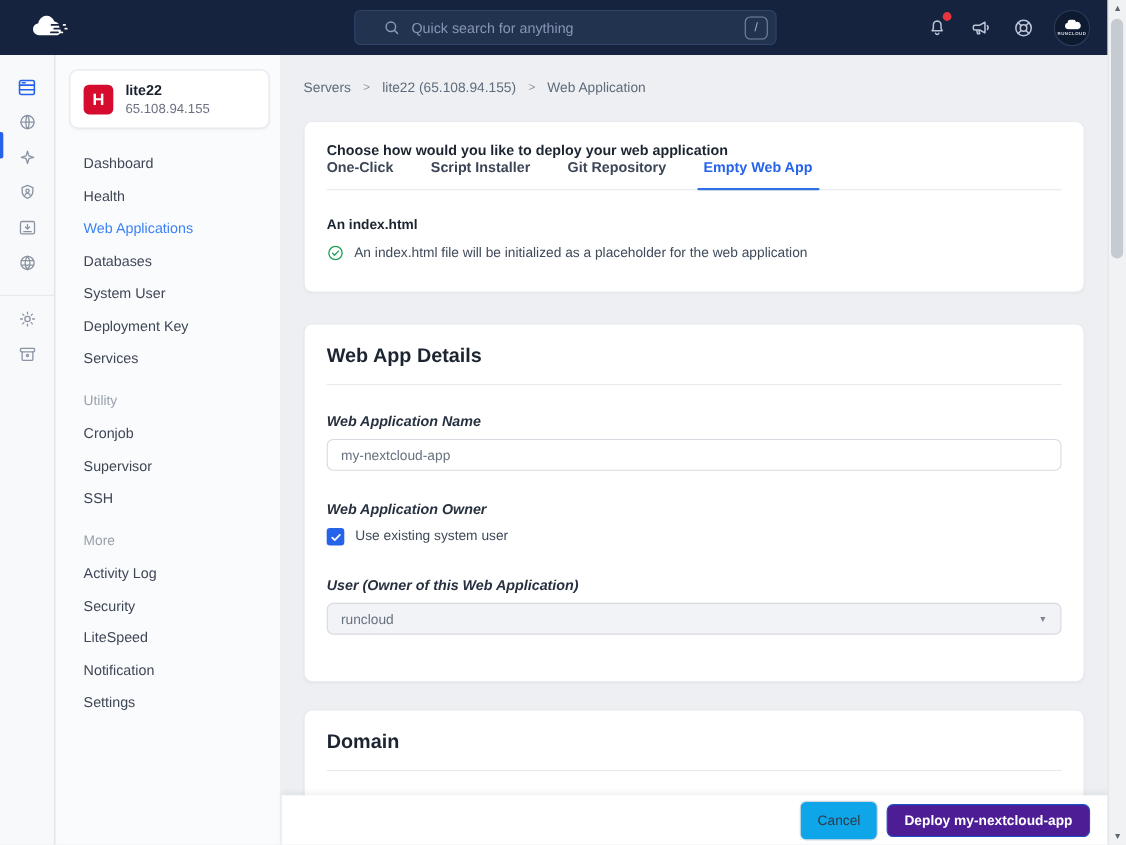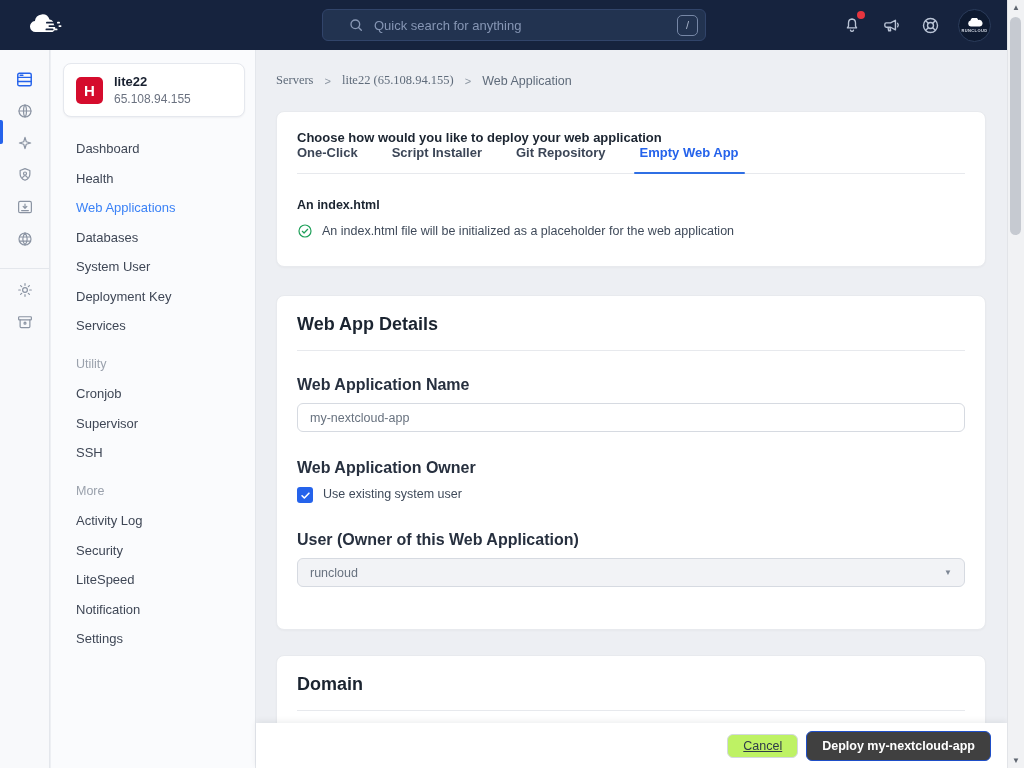--- a/index.html
+++ b/index.html
@@ -48,40 +48,40 @@
   .server-ip { font-size:12px; color:#6b7280; margin-top:3px; }
   .nav { padding:10px 0 0 25px; }
   .nav-item { display:block; font-size:13px; color:#3f4756; margin-bottom:14.5px; cursor:pointer; text-decoration:none; }
   .nav-item.active { color:#3b82f6; }
   .nav-header { font-size:12.5px; color:#9aa1ac; margin:24px 0 15px; }
 
   
   .main { position:absolute; left:256px; top:50px; right:17px; bottom:0; overflow:hidden; }
   .content { padding:23px 21px 0 20px; }
   .breadcrumb { display:flex; align-items:center; gap:11px; font-size:12.5px; color:#5f6b7a; }
-  .crumb { cursor:pointer;font-family:Liberation Serif, serif; }
+  .crumb { cursor:pointer; }
   .crumb-sep { color:#8b95a1; font-size:11px; }
   .page-title { font-size:20px; font-weight:bold; color:#17202e; margin:14px 0 0; }
 
   .card { background:#fff; border:1px solid #e8eaee; border-radius:8px;
     box-shadow:0 1px 2px rgba(16,24,40,.03); padding:18px 20px; }
   .card1 { margin-top:23px; padding-bottom:27px; }
   .choose-heading { font-size:13px; font-weight:bold; color:#1b2430; }
   .tabs { display:flex; gap:34px; border-bottom:1px solid #e7e9ed; }
   .tab { font-size:13px; font-weight:bold; color:#3c4657; padding-bottom:13px; position:relative; cursor:pointer; }
   .tab.active { color:#2563eb; }
   .tab.active::after { content:""; position:absolute; left:-6px; right:-6px; bottom:-1px; height:2px;
     background:#2f6fe4; border-radius:1px; }
   .info-title { margin-top:24px; font-size:12.5px; font-weight:bold; color:#1b2430; }
   .info-row { margin-top:11px; display:flex; align-items:center; gap:9px; font-size:12.5px; color:#3f4a5a; }
 
   .card2 { margin-top:28px; padding-bottom:42px; }
   .section-heading { font-size:18px; font-weight:bold; color:#1b2430; }
   .hr { border-top:1px solid #e7e9ed; margin-top:15px; }
-  .field-label { font-size:16px; font-weight:bold; color:#27303f; }
+  .field-label { font-size:13px; font-weight:bold; color:#27303f;font-style:italic; }
   .lbl-name { margin-top:25px; }
   .text-input { display:block; width:100%; height:29px; margin-top:9px; border:1px solid #d6dae1; border-radius:6px;
     padding:0 12px; font-size:12.5px; color:#68727f; background:#fff; font-family:inherit; outline:none; }
   .lbl-owner { margin-top:27px; }
   .checkbox-row { margin-top:10px; display:flex; align-items:flex-start; gap:10px; cursor:pointer; }
   .checkbox { width:16px; height:16px; background:#2563eb; border-radius:3px;
     display:flex; align-items:center; justify-content:center; }
   .checkbox-label { font-size:12.5px; color:#3f4a5a; }
   .lbl-user { margin-top:28px; }
   .select { margin-top:9px; height:29px; background:#f2f3f6; border:1px solid #d6dae1; border-radius:6px;
@@ -89,22 +89,22 @@
     font-size:12.5px; color:#68727f; cursor:pointer; }
   .caret { font-size:8px; color:#7d8694; }
 
   .card3 { margin-top:25px; height:120px; }
 
   
   .footer { position:absolute; left:256px; right:17px; bottom:0; height:45px; background:#fff;
     box-shadow:0 -2px 6px rgba(16,24,40,.07); display:flex; align-items:center; justify-content:flex-end;
     gap:8px; padding-right:16px; z-index:10; }
   .btn { font-family:inherit; font-size:12.5px; border-radius:6px; cursor:pointer; }
-  .btn-cancel { height:24px; padding:0 15px; background:#bef264; border:1px solid #d3d8df; color:#2f3a4a;text-decoration:underline; }
-  .btn-deploy { height:30px; padding:0 15px; background:#404040; border:1px solid #1e4ec8; color:#fff; font-weight:bold; }
+  .btn-cancel { height:36px; padding:0 15px; background:#0ea5e9; border:1px solid #d3d8df; color:#2f3a4a; }
+  .btn-deploy { height:30px; padding:0 15px; background:#4c1d95; border:1px solid #1e4ec8; color:#fff; font-weight:bold; }
 
   
   .scrollbar { position:absolute; right:0; top:0; bottom:0; width:17px; background:#f1f2f4;
     border-left:1px solid #e2e4e8; z-index:20; }
   .sb-arrow { position:absolute; left:0; right:0; text-align:center; font-size:8px; color:#5f6670; cursor:pointer; }
   .sb-up { top:3px; } .sb-down { bottom:3px; }
   .sb-thumb { position:absolute; top:17px; left:2px; width:11px; height:218px; background:#c6cad1; border-radius:6px; cursor:pointer; }
 </style>
 </head>
 <body>

